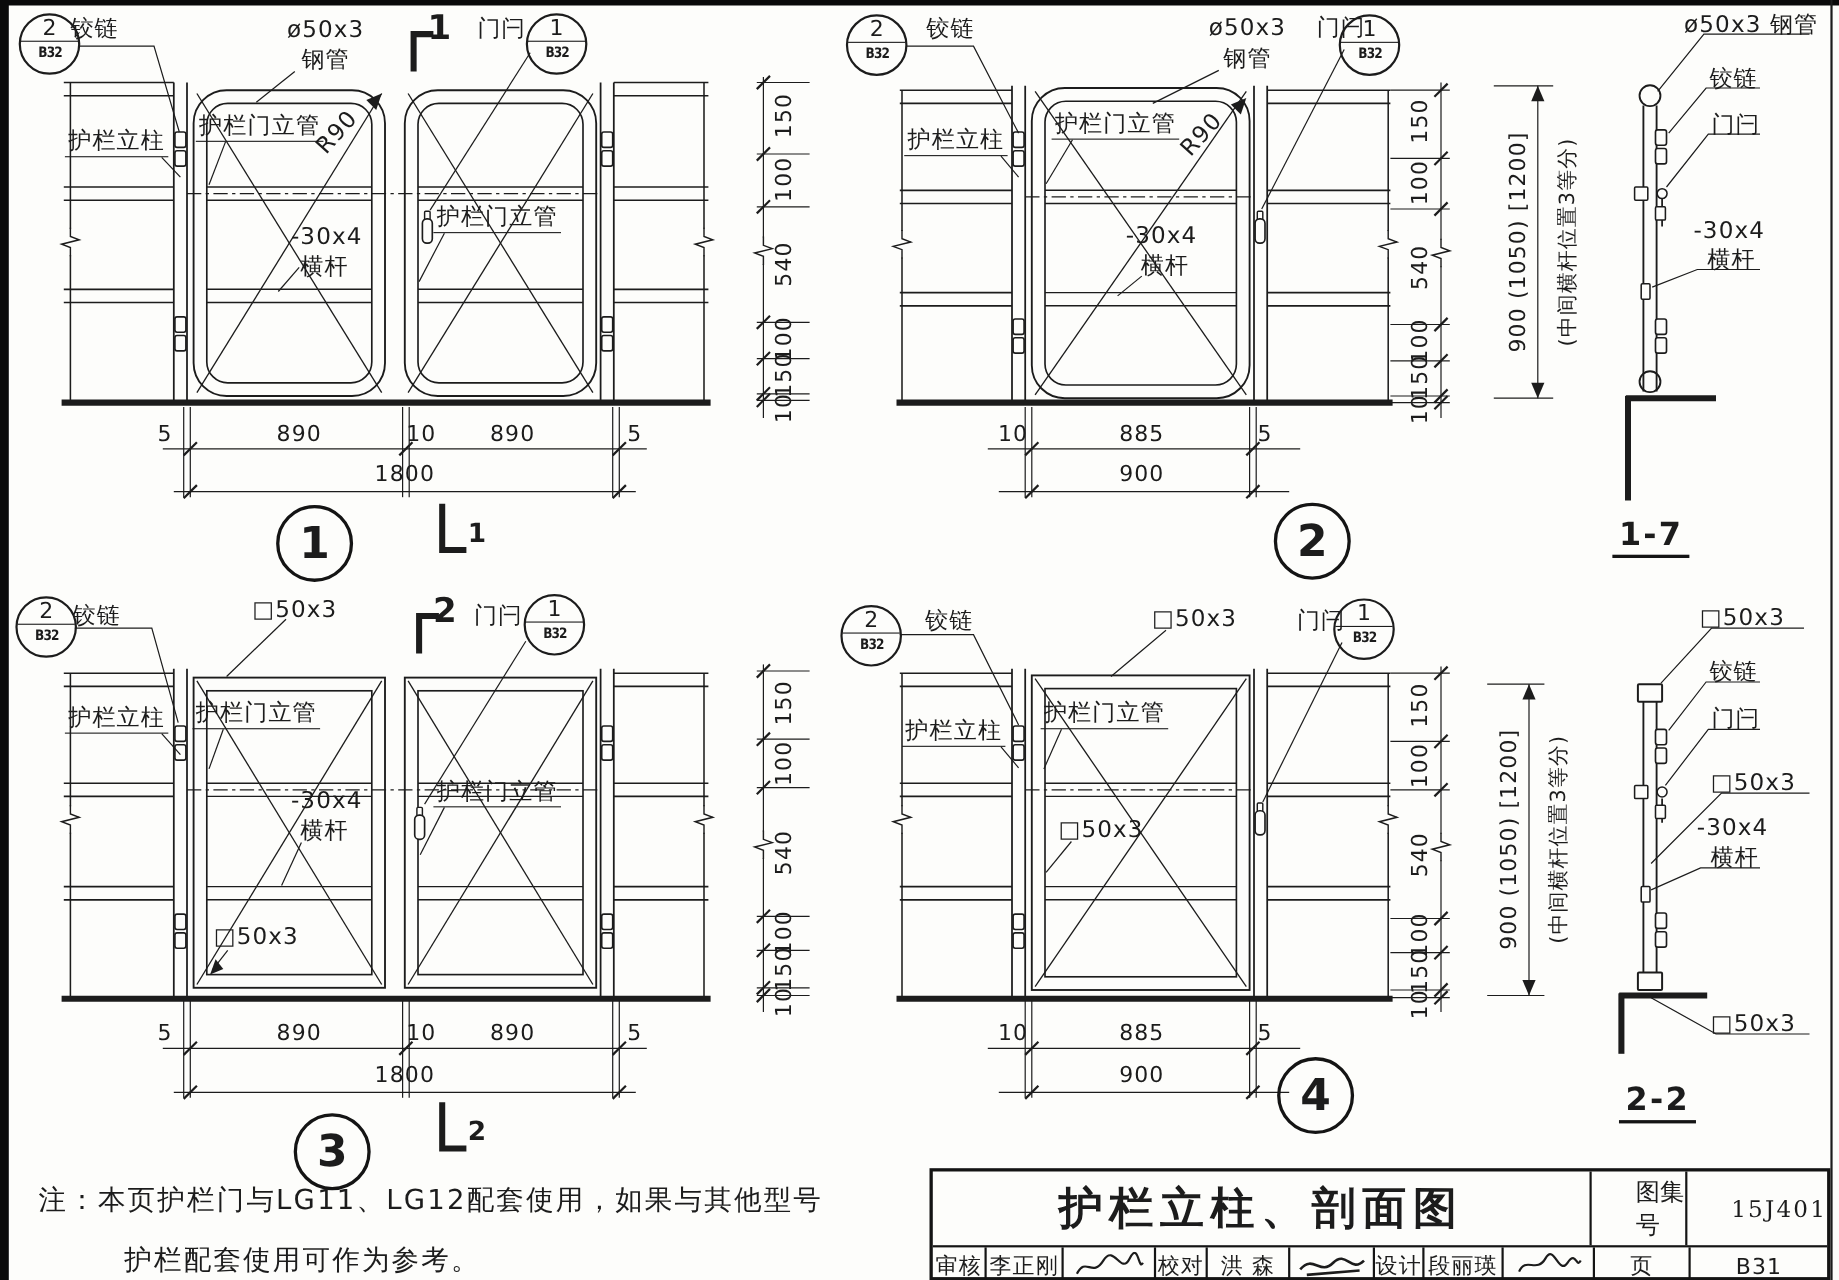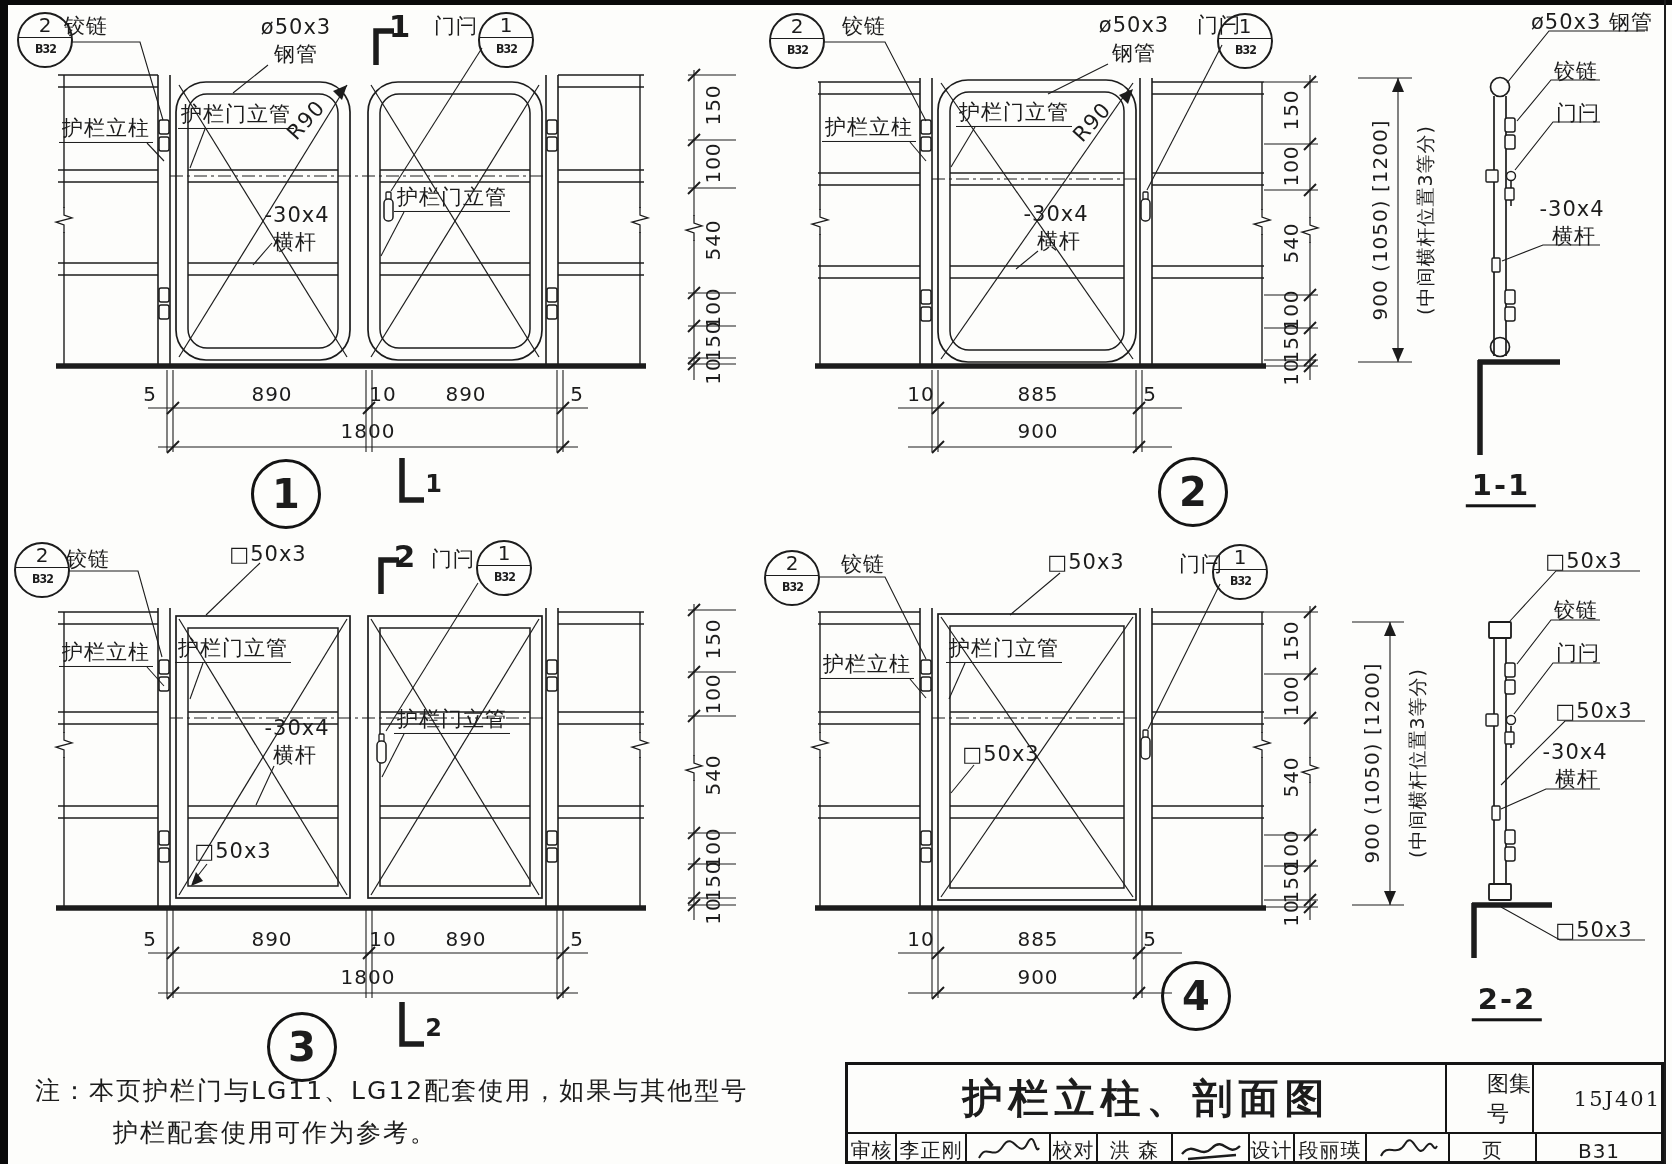--- a/index.html
+++ b/index.html
@@ -16,21 +16,21 @@
   .lab.b{font-weight:bold;}
   .lab.ti{font-weight:bold;border-bottom:3.2px solid #141414;padding:0 6px 4px 6px;letter-spacing:2px;}
   .ref{position:absolute;width:52px;height:52px;border:2.4px solid #1c1c1c;border-radius:50%;
        transform:translate(-50%,-50%);display:flex;flex-direction:column;align-items:center;}
   .ref-n{font-size:20px;line-height:23px;width:100%;text-align:center;border-bottom:1.8px solid #1c1c1c;}
   .ref-p{font-size:13px;font-weight:bold;line-height:22px;letter-spacing:-1px;transform:scaleX(.85);}
   .plate{position:absolute;width:64px;height:64px;border:3.4px solid #141414;border-radius:50%;
          transform:translate(-50%,-50%);display:flex;align-items:center;justify-content:center;
          font-size:40px;font-weight:bold;}
   .note{position:absolute;left:35px;top:1074px;font-size:25px;letter-spacing:2px;}
-  .note .l2{margin-left:78px;margin-top:9px;}
+  .note .l2{margin-left:78px;margin-top:22px;}
   .tblock{position:absolute;left:845px;top:1062px;width:819px;height:102px;border:3px solid #141414;box-sizing:border-box;}
   .tb-row1{position:absolute;left:0;top:0;width:100%;height:69px;border-bottom:2.4px solid #141414;box-sizing:border-box;display:flex;}
   .tb-title{width:600px;display:flex;align-items:center;justify-content:center;font-size:40px;font-weight:bold;letter-spacing:6px;}
   .tb-cell{border-left:2.2px solid #141414;box-sizing:border-box;display:flex;align-items:center;justify-content:center;padding-left:40px;}
   .tb-atlas-label{width:87px;font-size:22px;}
   .tb-atlas-no{flex:1;font-size:21px;font-family:"DejaVu Serif","Liberation Serif",serif;letter-spacing:2px;}
   .tb-row2{position:absolute;left:0;top:69px;width:100%;height:33px;display:flex;}
   .tb-row2 .c{border-left:2.2px solid #141414;box-sizing:border-box;display:flex;align-items:center;justify-content:center;font-size:20px;letter-spacing:1px;overflow:hidden;}
   .tb-row2 .c:first-child{border-left:none;}
   .sig svg{display:block;}
@@ -459,21 +459,21 @@
       <div class="lab" style="left: 1038px; top: 394px; font-size: 20px;">885</div>
       <div class="lab" style="left: 1150px; top: 394px; font-size: 20px;">5</div>
       <div class="lab" style="left: 1038px; top: 431px; font-size: 20px;">900</div>
       <div class="lab" style="left: 1592px; top: 22px; font-size: 21px;">ø50x3 钢管</div>
       <div class="lab" style="left: 1576px; top: 71px; font-size: 21px;">铰链</div>
       <div class="lab" style="left: 1578px; top: 113px; font-size: 21px;">门闩</div>
       <div class="lab" style="left: 1572px; top: 209px; font-size: 21px;">-30x4</div>
       <div class="lab" style="left: 1574px; top: 236px; font-size: 21px;">横杆</div>
       <div class="lab v" style="left: 1380px; top: 220px; font-size: 20px;">900 (1050) [1200]</div>
       <div class="lab v" style="left: 1426px; top: 220px; font-size: 19px;">(中间横杆位置3等分)</div>
-      <div class="lab ti" style="left: 1501px; top: 489px; font-size: 29px;">1-1</div>
+      <div class="lab ti" style="left: 1501px; top: 489px; font-size: 29px;">1-7</div>
       <div class="lab" style="left: 88px; top: 559px; font-size: 21px;">铰链</div>
       <div class="lab" style="left: 268px; top: 554px; font-size: 21px;">□50x3</div>
       <div class="lab" style="left: 453px; top: 559px; font-size: 21px;">门闩</div>
       <div class="lab tu" style="left: 106px; top: 654px; font-size: 21px;">护栏立柱</div>
       <div class="lab tu" style="left: 233px; top: 650px; font-size: 21px;">护栏门立管</div>
       <div class="lab" style="left: 297px; top: 728px; font-size: 21px;">-30x4</div>
       <div class="lab" style="left: 295px; top: 755px; font-size: 21px;">横杆</div>
       <div class="lab tu" style="left: 452px; top: 721px; font-size: 21px;">护栏门立管</div>
       <div class="lab" style="left: 233px; top: 851px; font-size: 21px;">□50x3</div>
       <div class="lab b" style="left: 405px; top: 556px; font-size: 31px;">2</div>

